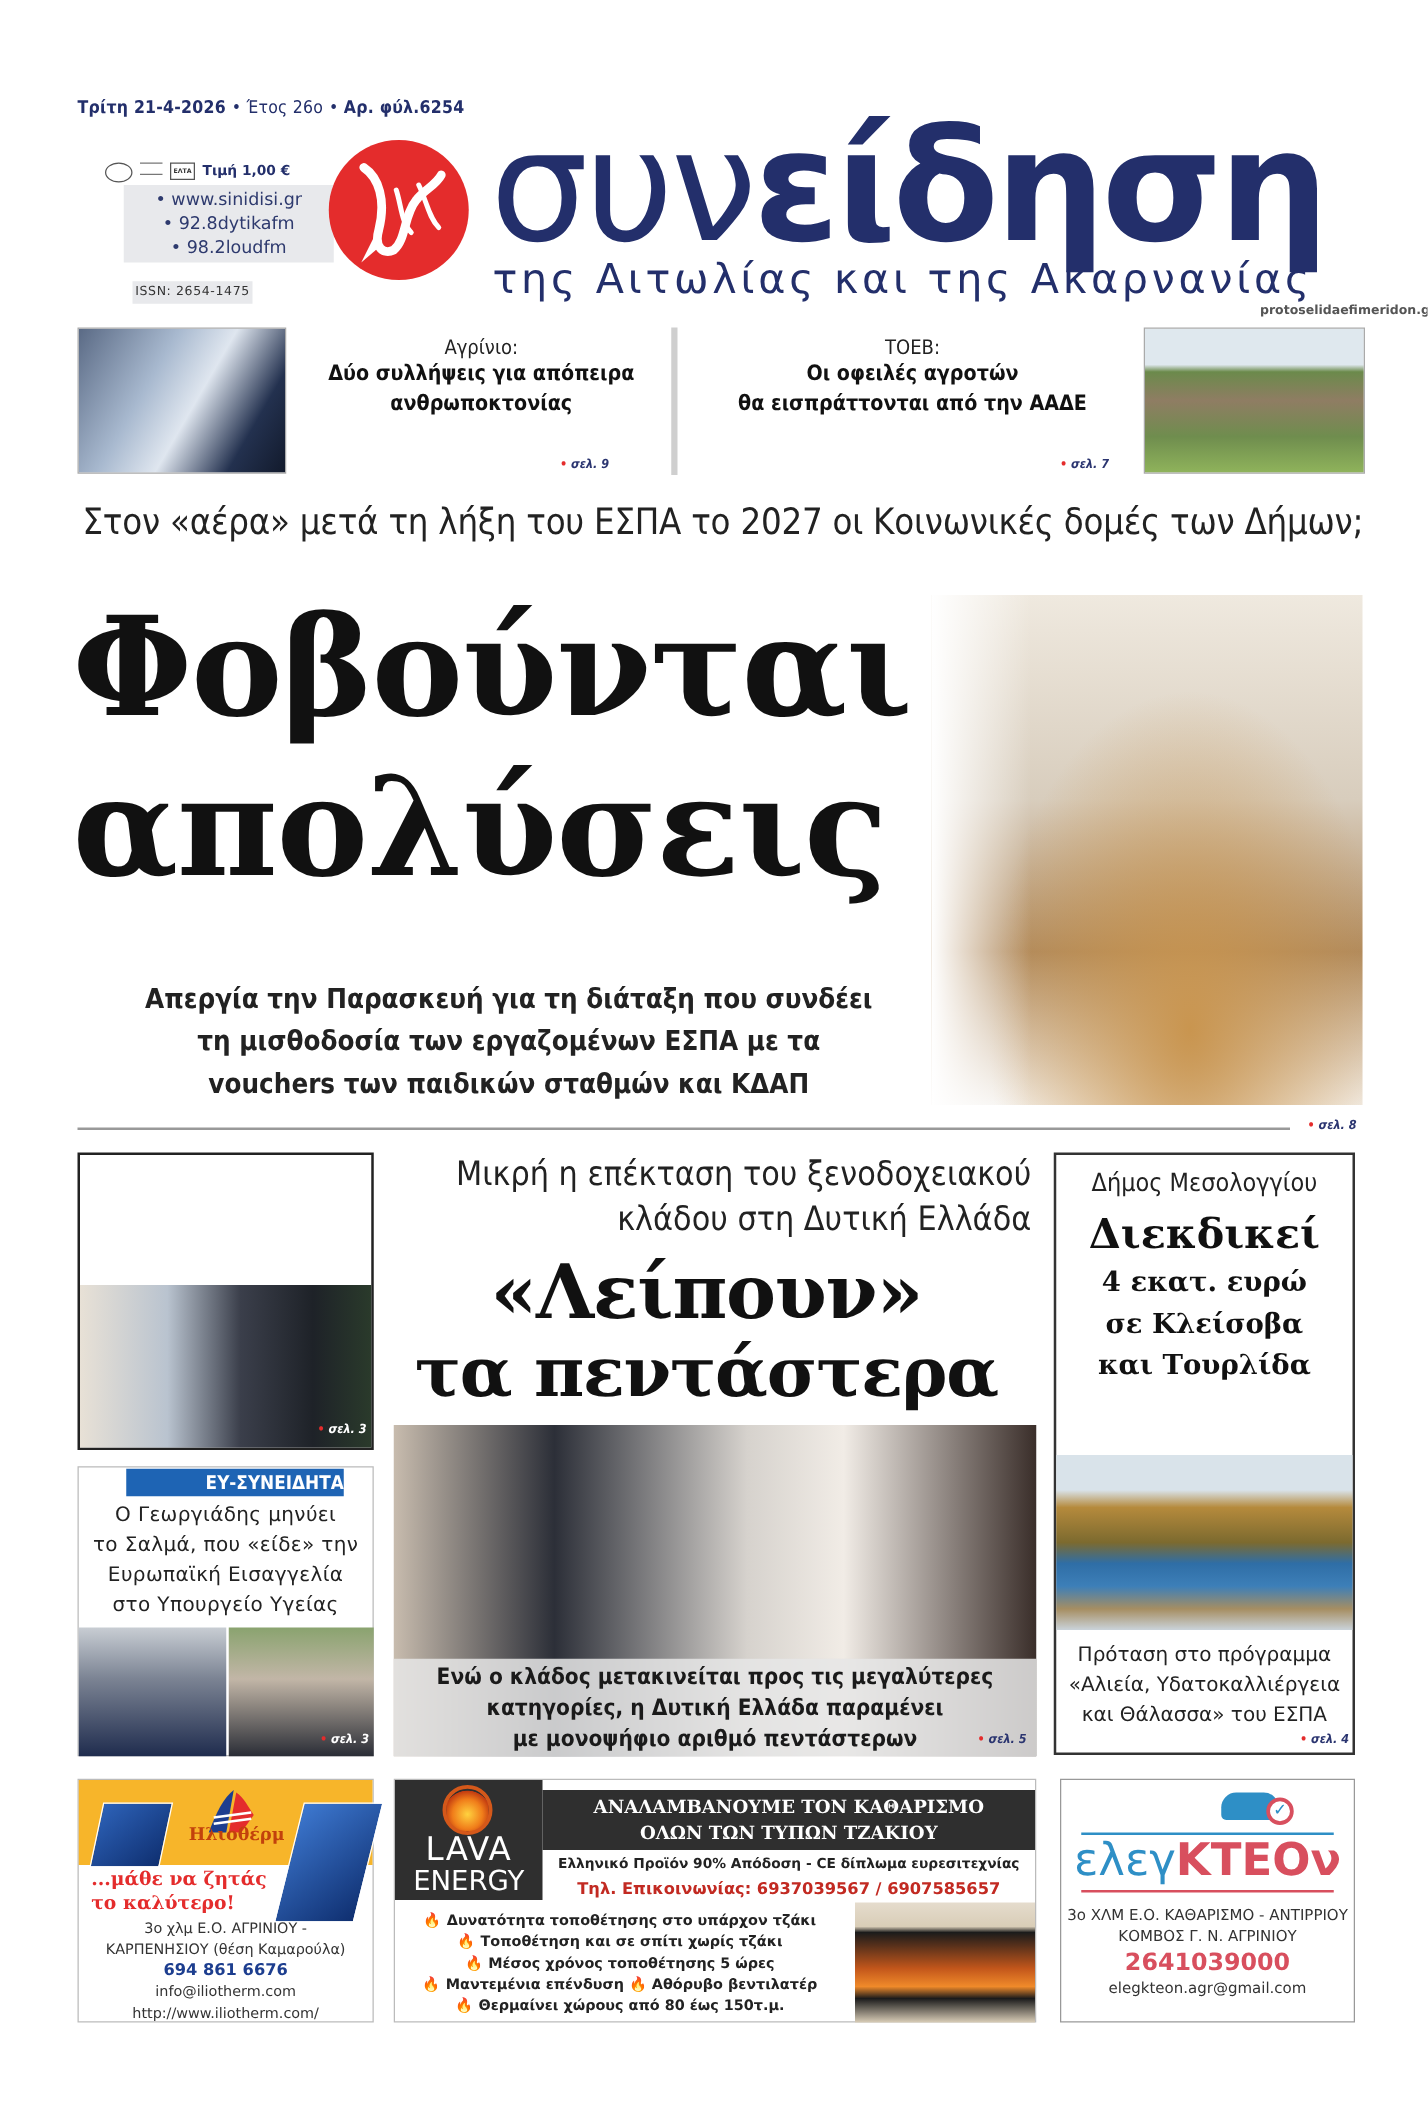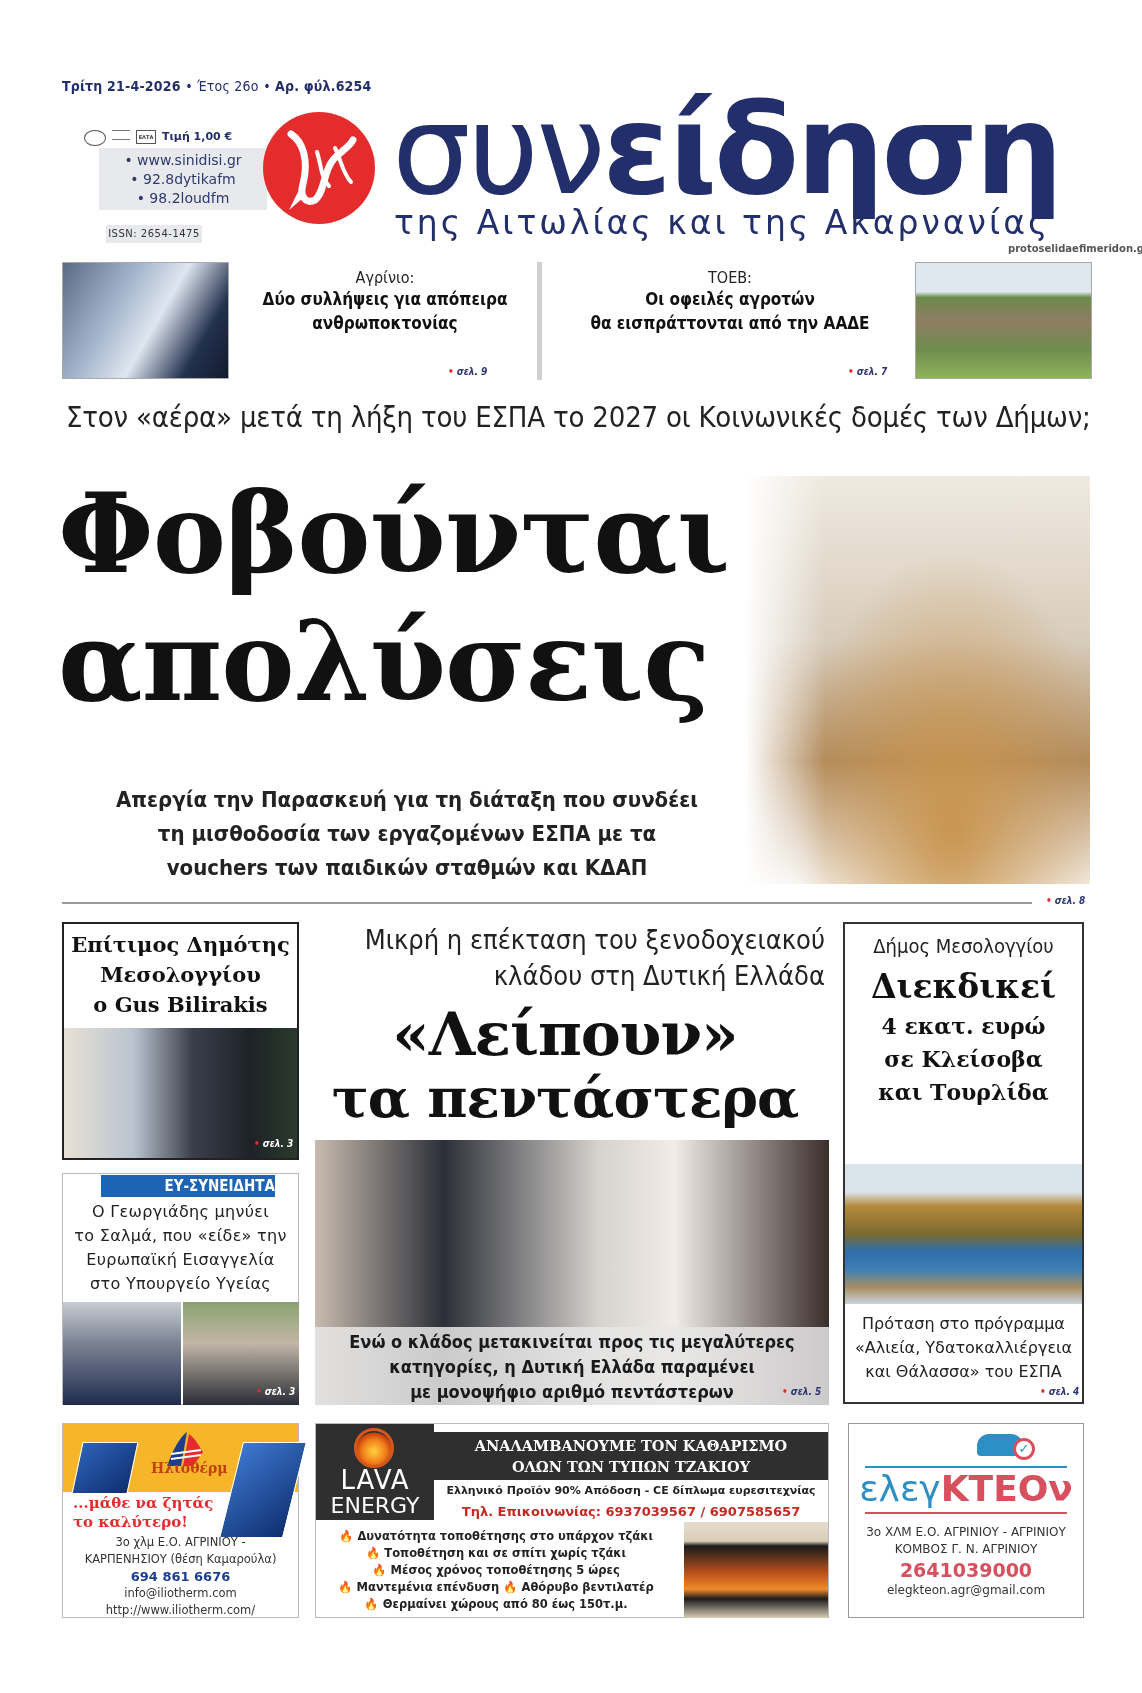--- a/index.html
+++ b/index.html
@@ -179,25 +179,20 @@
 </div>
 <div class="abs subhead">
   <div>Απεργία την Παρασκευή για τη διάταξη που συνδέει</div>
   <div>τη μισθοδοσία των εργαζομένων ΕΣΠΑ με τα</div>
   <div>vouchers των παιδικών σταθμών και ΚΔΑΠ</div>
 </div>
 <div class="abs hr-main"></div>
 <div class="abs page-ref ref-main">σελ. 8</div>
 
 <div class="abs box-bilirakis">
-  <div class="title">
-    <div>Επίτιμος Δημότης</div>
-    <div>Μεσολογγίου</div>
-    <div>ο Gus Bilirakis</div>
-  </div>
   <div class="img"></div>
 </div>
 <div class="abs page-ref ref-bil">σελ. 3</div>
 
 <div class="abs box-ey">
   <div class="ey-badge">ΕΥ-ΣΥΝΕΙΔΗΤΑ</div>
   <div class="ey-text">
     <div>Ο Γεωργιάδης μηνύει</div>
     <div>το Σαλμά, που «είδε» την</div>
     <div>Ευρωπαϊκή Εισαγγελία</div>
@@ -287,18 +282,18 @@
   <div class="lava-fire"></div>
 </div>
 
 <div class="abs ad-kteo">
   <div class="kteo-car"></div>
   <div class="kteo-check">✓</div>
   <div class="kteo-line1"></div>
   <div class="kteo-brand"><span class="a">ελεγ</span><span class="b">ΚΤΕΟν</span></div>
   <div class="kteo-line2"></div>
   <div class="kteo-info">
-    <div>3ο ΧΛΜ Ε.Ο. ΑΓΡΙΝΙΟΥ - ΑΓΡΙΝΙΟΥ</div>
+    <div>3ο ΧΛΜ Ε.Ο. ΚΑΘΑΡΙΣΜΟ - ΑΝΤΙΡΡΙΟΥ</div>
     <div>ΚΟΜΒΟΣ Γ. Ν. ΑΓΡΙΝΙΟΥ</div>
     <div class="phone">2641039000</div>
     <div>elegkteon.agr@gmail.com</div>
   </div>
 </div>
 
 </body></html>

